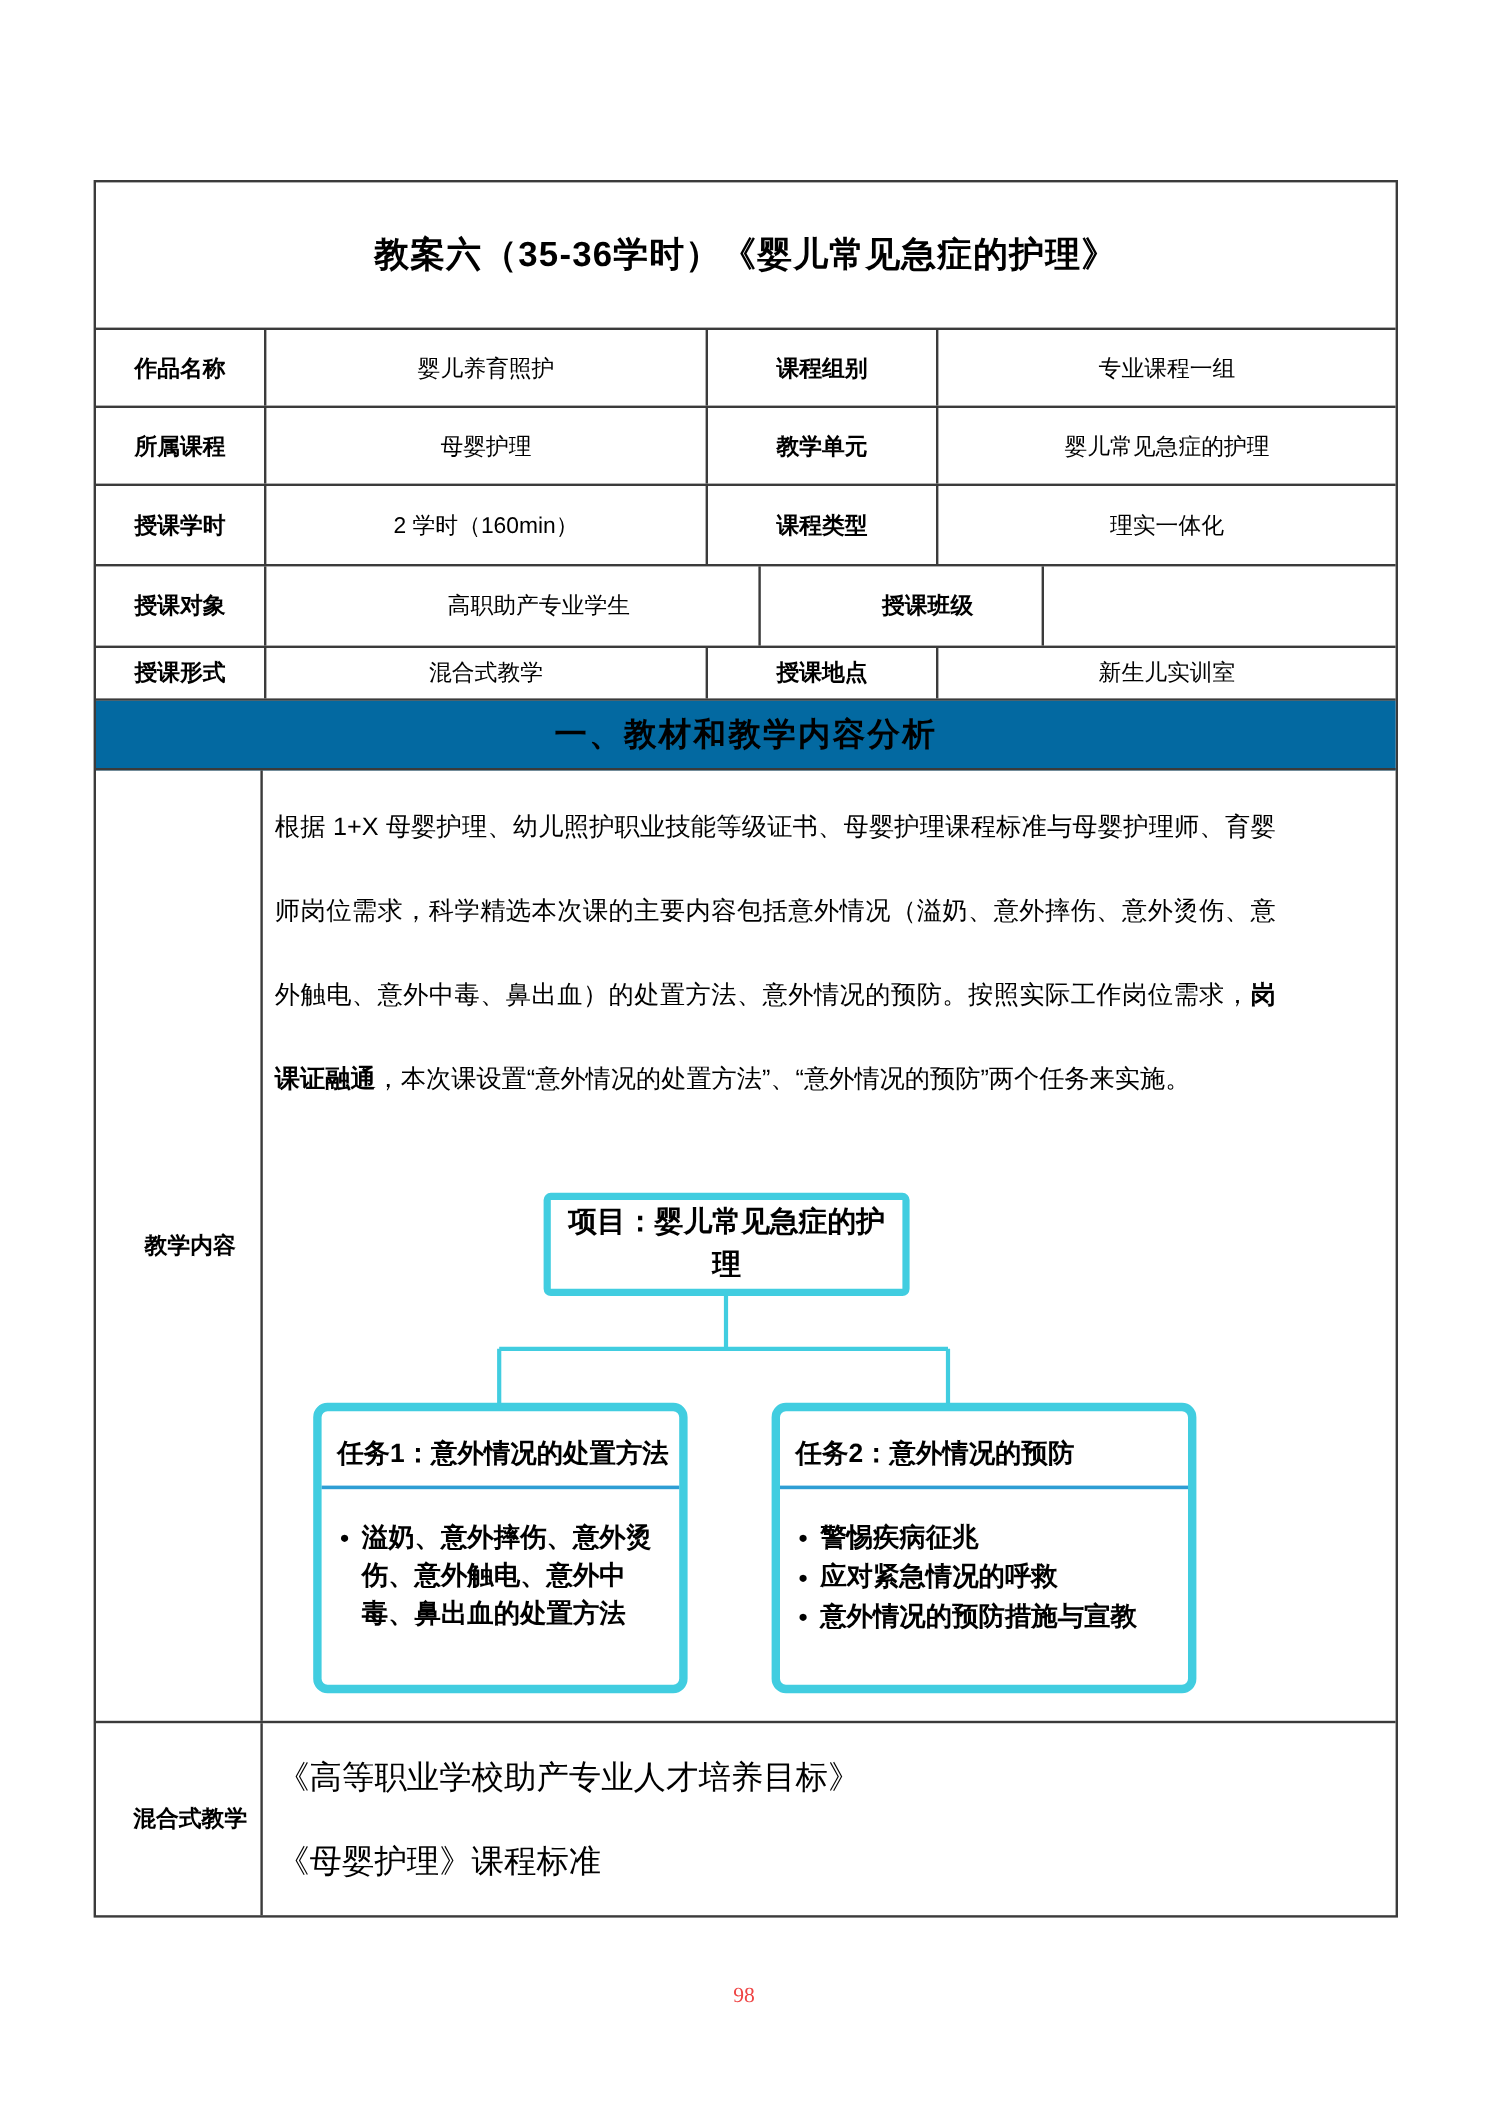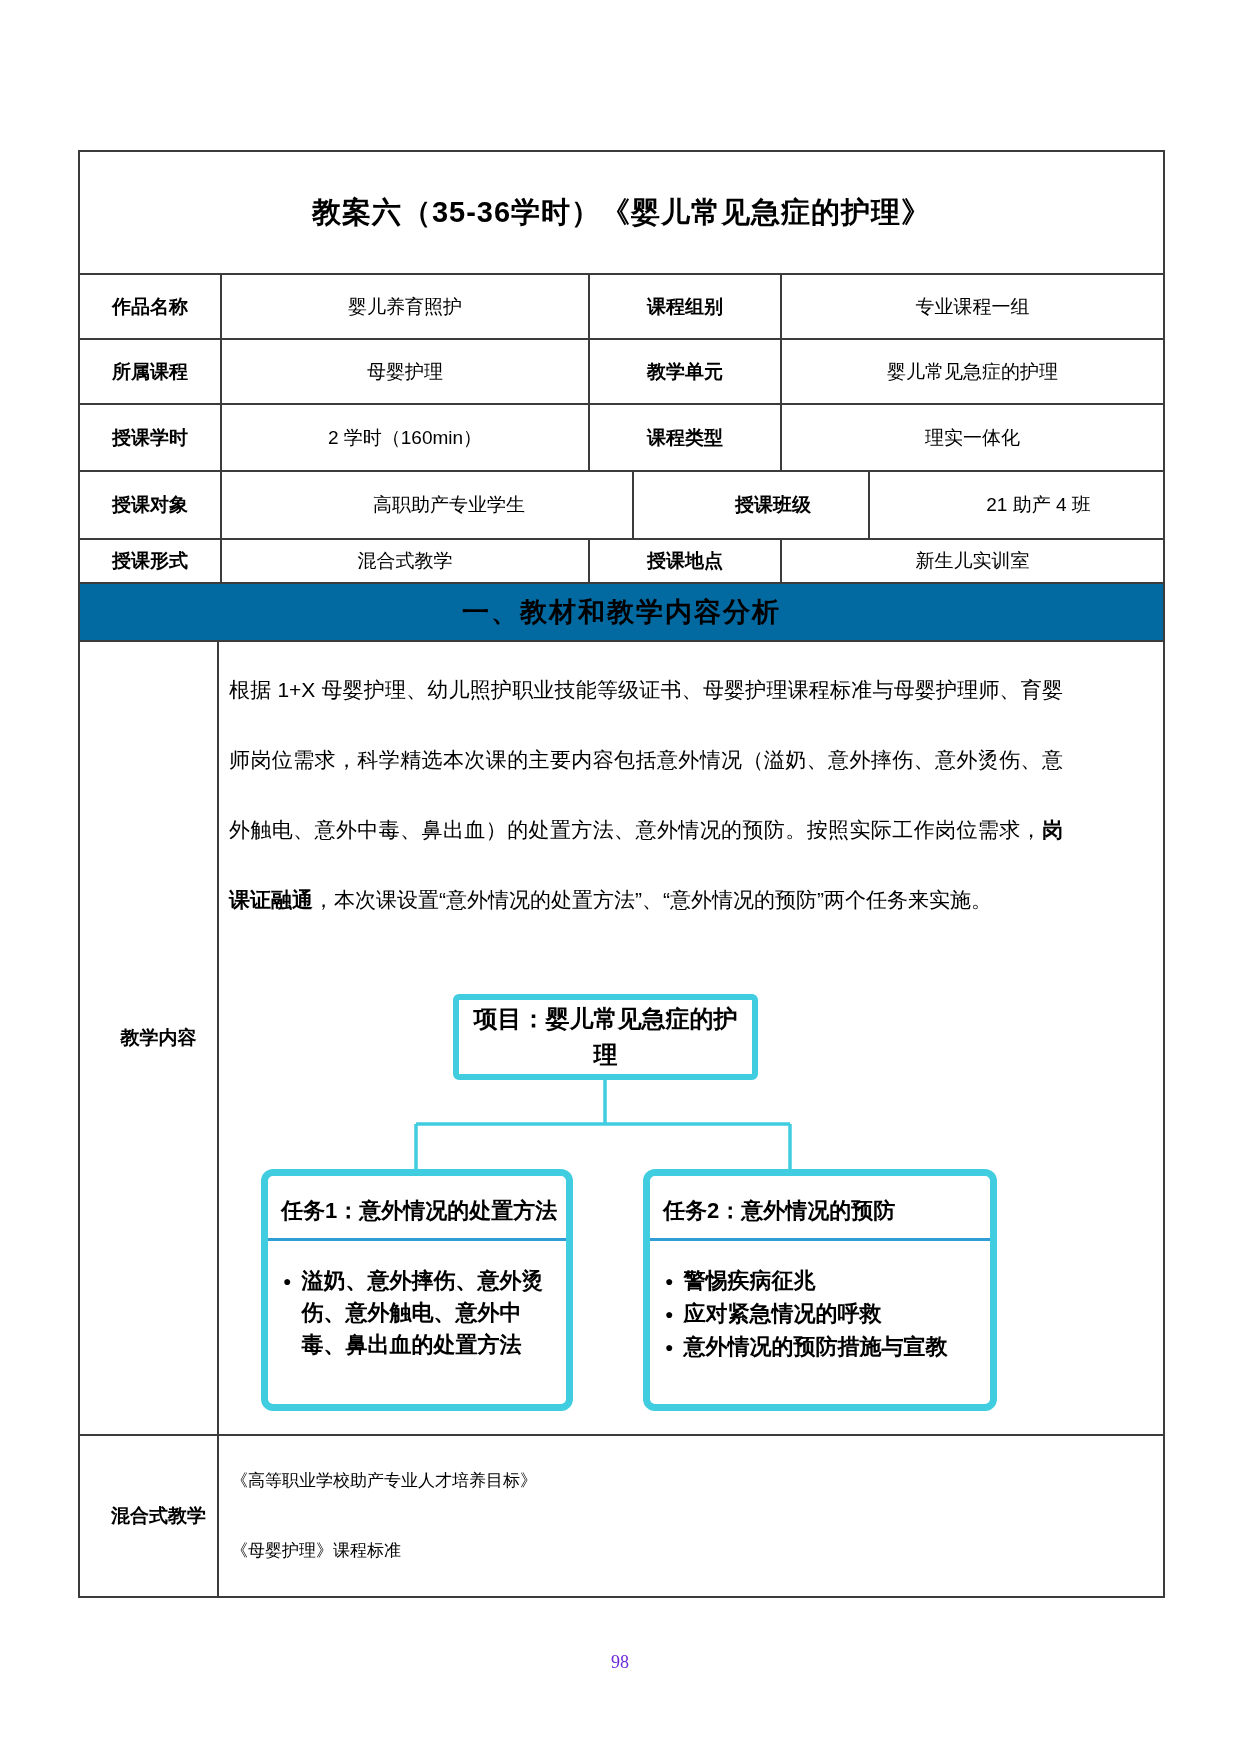--- a/index.html
+++ b/index.html
@@ -45,25 +45,25 @@
   .task1 { left:42px; width:312px; }
   .task2 { left:424px; width:354px; }
   .task-header { padding:20px 10px 12px 13px; font-size:22px; font-weight:bold;
     border-bottom:3px solid #2e9ed4; white-space:nowrap; }
   .task-list { padding:24px 8px 0 15px; }
   .bullet { display:flex; align-items:flex-start; font-size:22px; font-weight:bold;
     line-height:32px; margin-bottom:1px; }
   .bullet .dot { font-size:14px; line-height:32px; margin-right:10px; flex:0 0 auto; }
 
   .std-row { height:160px; }
-  .std-cell { padding:10px 40px 0 12px; font-size:17px; box-sizing:border-box;border-radius:32px; }
+  .std-cell { padding:10px 40px 0 12px; font-size:27px; box-sizing:border-box;border-radius:32px; }
   .std-line { line-height:70px; }
 
   .page-num { position:absolute; top:1652px; left:0; width:1240px; text-align:center;
-    font-family:"Liberation Serif", serif; font-size:18px; color:#6d28d9; }
+    font-family:"Liberation Serif", serif; font-size:18px; color:#ef4444; }
 </style>
 </head>
 <body>
 
 <div class="doc">
 
   <div class="row title-row">教案六（35-36学时）《婴儿常见急症的护理》</div>
 
   <div class="row info-row h65">
     <div class="cell lbl">作品名称</div>
@@ -80,21 +80,20 @@
   <div class="row info-row h67">
     <div class="cell lbl">授课学时</div>
     <div class="cell">2 学时（160min）</div>
     <div class="cell lbl">课程类型</div>
     <div class="cell vlast">理实一体化</div>
   </div>
   <div class="row info-row h68">
     <div class="cell lbl">授课对象</div>
     <div class="cell">高职助产专业学生</div>
     <div class="cell lbl">授课班级</div>
-    <div class="cell vlast">21 助产 4 班</div>
   </div>
   <div class="row info-row h59">
     <div class="cell lbl">授课形式</div>
     <div class="cell">混合式教学</div>
     <div class="cell lbl">授课地点</div>
     <div class="cell vlast">新生儿实训室</div>
   </div>
 
   <div class="row section-row">一、教材和教学内容分析</div>
 

